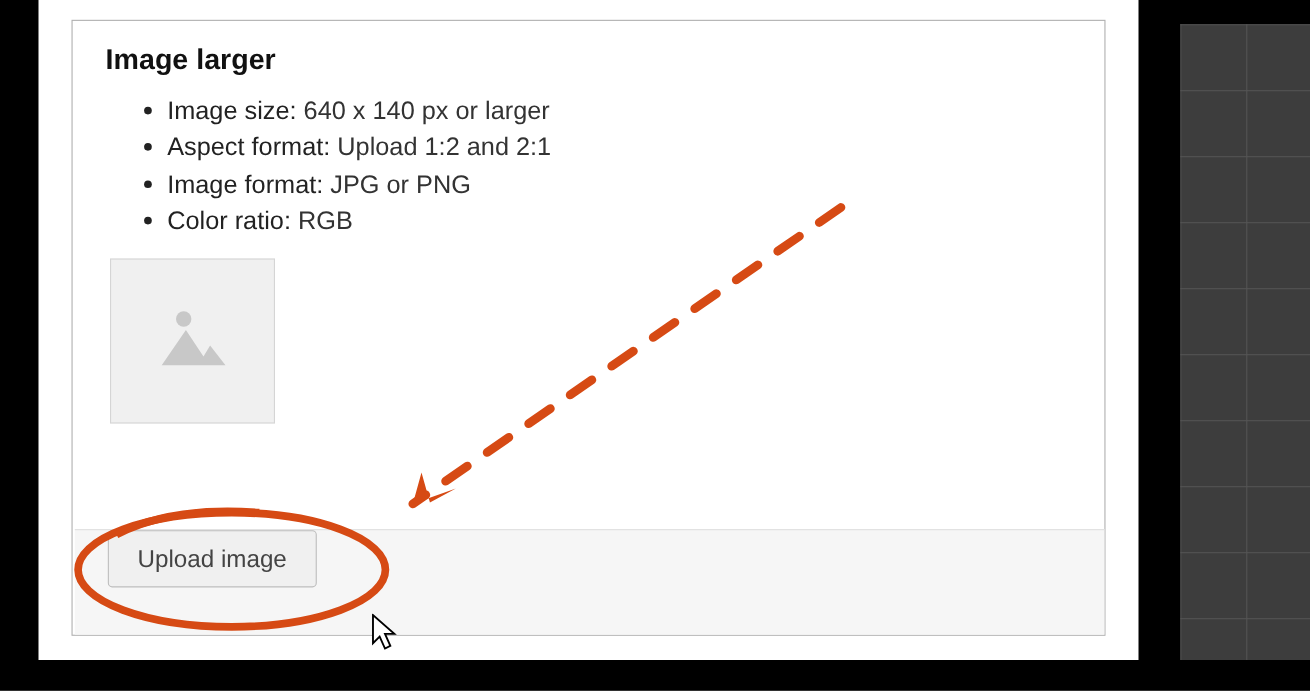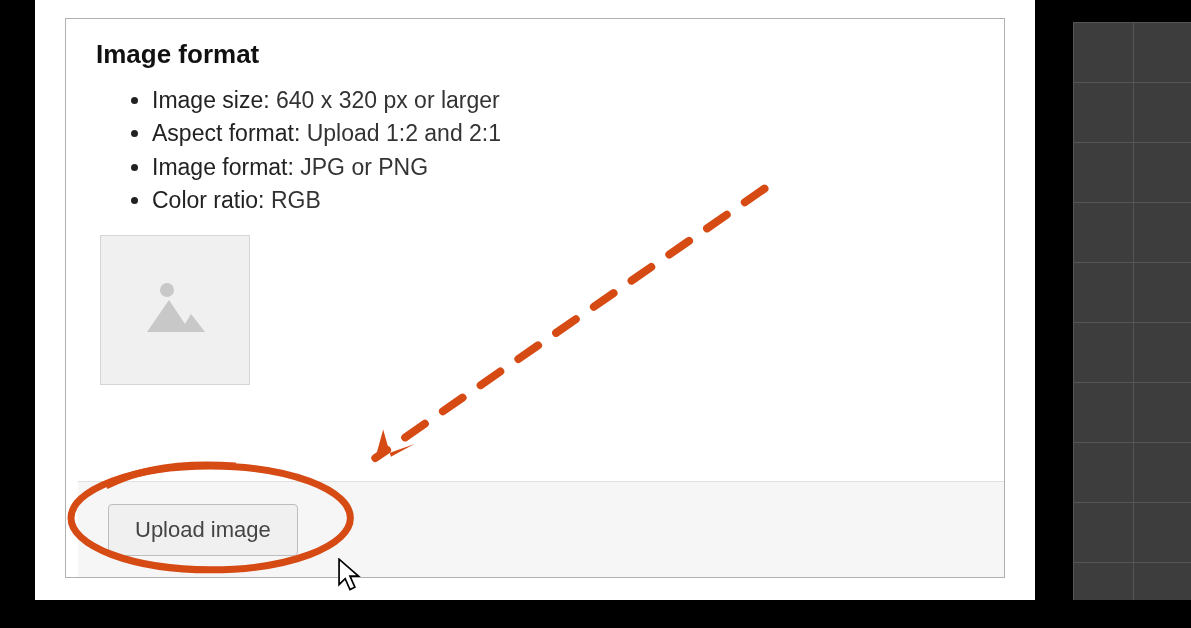--- a/index.html
+++ b/index.html
@@ -78,28 +78,28 @@
     display: flex;
     align-items: center;
     justify-content: center;
   }
   .thumb svg { width: 80px; height: 80px; }
   .thumb .shape { fill: #c8c8c8; }
 
   
   .button-row {
     position: absolute;
-    left: 12px;
+    left: 2px;
     right: 0;
     bottom: 0;
     height: 96px;
     background: #f6f6f6;
     border-top: 1px solid #e0e0e0;
     display: flex;
-    align-items: center;
+    align-items: flex-start;
     padding-left: 30px;
   }
   .upload-btn {
     font-family: inherit;
     font-size: 22px;
     color: #444;
     background: #f0f0f0;
     border: 1px solid #bdbdbd;
     border-radius: 4px;
     padding: 12px 26px;
@@ -129,26 +129,26 @@
   .cursor path { fill: #fff; stroke: #000; stroke-width: 1.4; }
 </style>
 </head>
 <body>
 
 <div class="grid-strip"></div>
 
 <div class="page">
   <div class="panel">
 
-    <h3 class="panel-header">Image format</h3>
+    <h3 class="panel-header">Image larger</h3>
 
     <ul class="specs">
       <li>
         <span class="k">Image size:</span>
-        <span class="v">640 x 320 px or larger</span>
+        <span class="v">640 x 140 px or larger</span>
       </li>
       <li>
         <span class="k">Aspect format:</span>
         <span class="v">Upload 1:2 and 2:1</span>
       </li>
       <li>
         <span class="k">Image format:</span>
         <span class="v">JPG or PNG</span>
       </li>
       <li>

